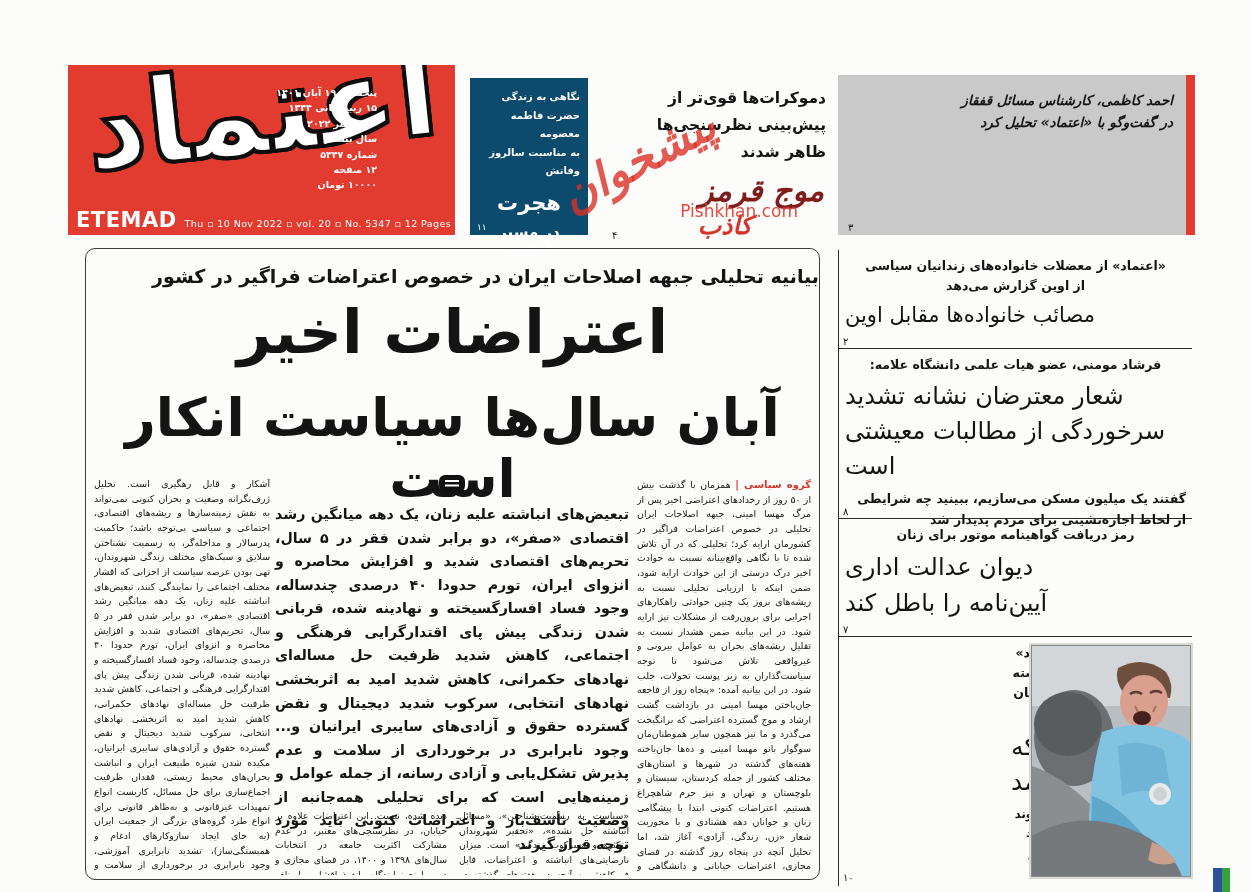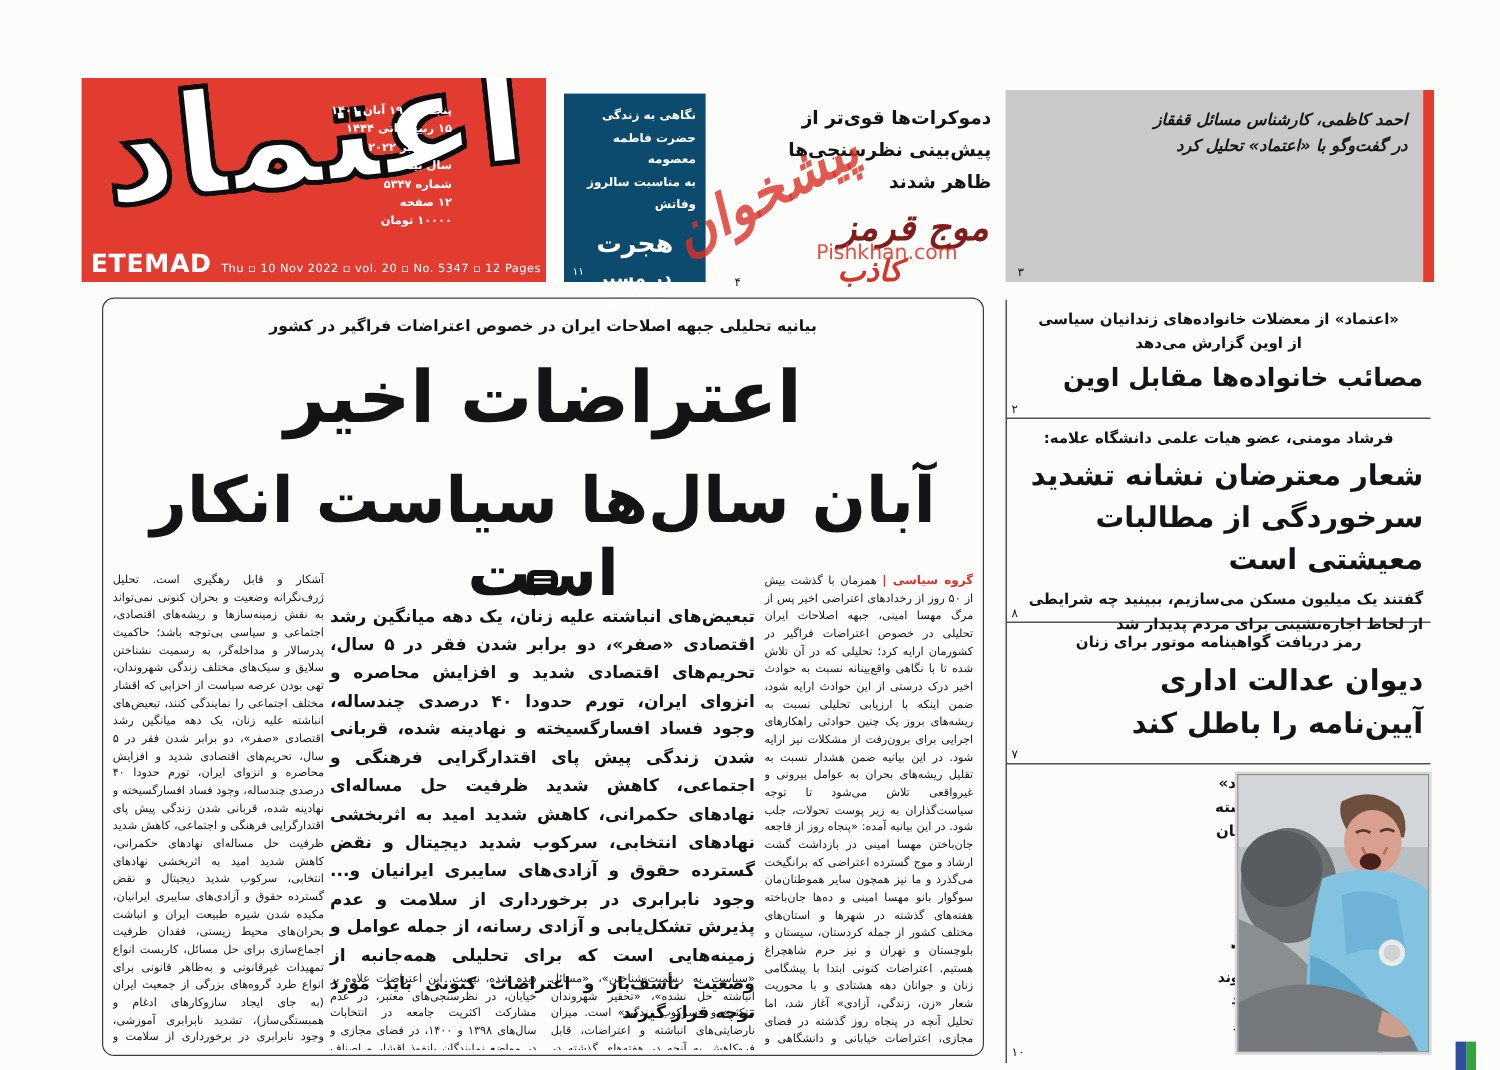--- a/index.html
+++ b/index.html
@@ -42,42 +42,42 @@
 
   
   .gray-teaser{left:838px;top:75px;width:357px;height:160px;background:#c9c9c9;box-sizing:border-box;}
   .red-stripe{position:absolute;right:0;top:0;width:9px;height:100%;background:#e23b30;}
   .gt-kicker{margin:14px 22px 0 14px;text-align:right;font-size:13.5px;font-weight:bold;line-height:1.65;font-style:italic;}
   .gt-title{margin:6px 22px 0 14px;text-align:right;font-size:26px;font-weight:bold;line-height:1.45;}
   .gt-page{position:absolute;left:10px;bottom:2px;font-size:10px;}
 
   
   .lead-box{left:85px;top:248px;width:735px;height:632px;border:1.5px solid #3c3c3c;border-radius:10px;box-sizing:border-box;}
-  .lead-kicker{left:0;top:16px;width:100%;text-align:center;font-size:13px;font-weight:bold;}
+  .lead-kicker{left:0;top:16px;width:100%;font-size:19px;font-weight:bold;}
   .lead-h1{left:0;top:48px;width:100%;text-align:center;font-size:60px;font-weight:bold;letter-spacing:-1px;}
   .lead-h2{left:0;top:138px;width:100%;text-align:center;font-size:53px;font-weight:bold;letter-spacing:-1px;}
   .bodytxt{font-size:9.4px;line-height:1.56;text-align:justify;text-justify:inter-word;}
   .col1{right:8px;top:228px;width:174px;height:394px;overflow:hidden;}
   .byline{color:#d6342b;font-weight:bold;font-size:10px;}
   .pq-wrap{right:190px;top:226px;width:354px;}
   .pq-icon{display:block;margin:0 auto 6px auto;width:26px;height:22px;}
   .pq-text{font-size:14.2px;font-weight:bold;line-height:1.66;text-align:justify;}
   .subcol-r{right:190px;top:560px;width:170px;height:66px;overflow:hidden;}
   .subcol-l{right:372px;top:560px;width:172px;height:66px;overflow:hidden;}
   .col4{left:8px;top:228px;width:176px;height:394px;overflow:hidden;}
 
   
   .sidebar{left:838px;top:250px;width:354px;height:636px;border-left:1.5px solid #2a2a2a;box-sizing:border-box;}
   .sb-article{position:relative;box-sizing:border-box;border-bottom:1.5px solid #2a2a2a;padding:6px 6px 2px 6px;}
   .sb-a1{height:99px;}
   .sb-a2{height:170px;}
   .sb-a3{height:118px;}
   .sb-a4{height:247px;border-bottom:none;}
   .sb-kicker{text-align:center;font-size:12.5px;font-weight:bold;line-height:1.6;}
-  .sb-title{text-align:right;font-weight:bold;line-height:1.45;margin-top:4px;}
+  .sb-title{text-align:left;font-weight:normal;line-height:1.45;margin-top:4px;}
   .sb-a1 .sb-title{font-size:21px;}
   .sb-a2 .sb-title{font-size:24px;}
   .sb-a3 .sb-title{font-size:24px;line-height:1.5;}
   .sb-sub{text-align:right;font-size:12.5px;font-weight:bold;line-height:1.65;margin-top:6px;}
   .sb-page{position:absolute;left:4px;bottom:1px;font-size:10px;}
   .sb-a4 .sb-kicker{padding-left:166px;font-size:12.5px;}
   .sb-a4 .sb-title{padding-left:166px;font-size:25px;line-height:1.4;margin-top:6px;}
   .sb-a4 .sb-sub{padding-left:166px;font-size:11.5px;} 
   
   .photo-pos{position:absolute;left:192px;top:8px;}

